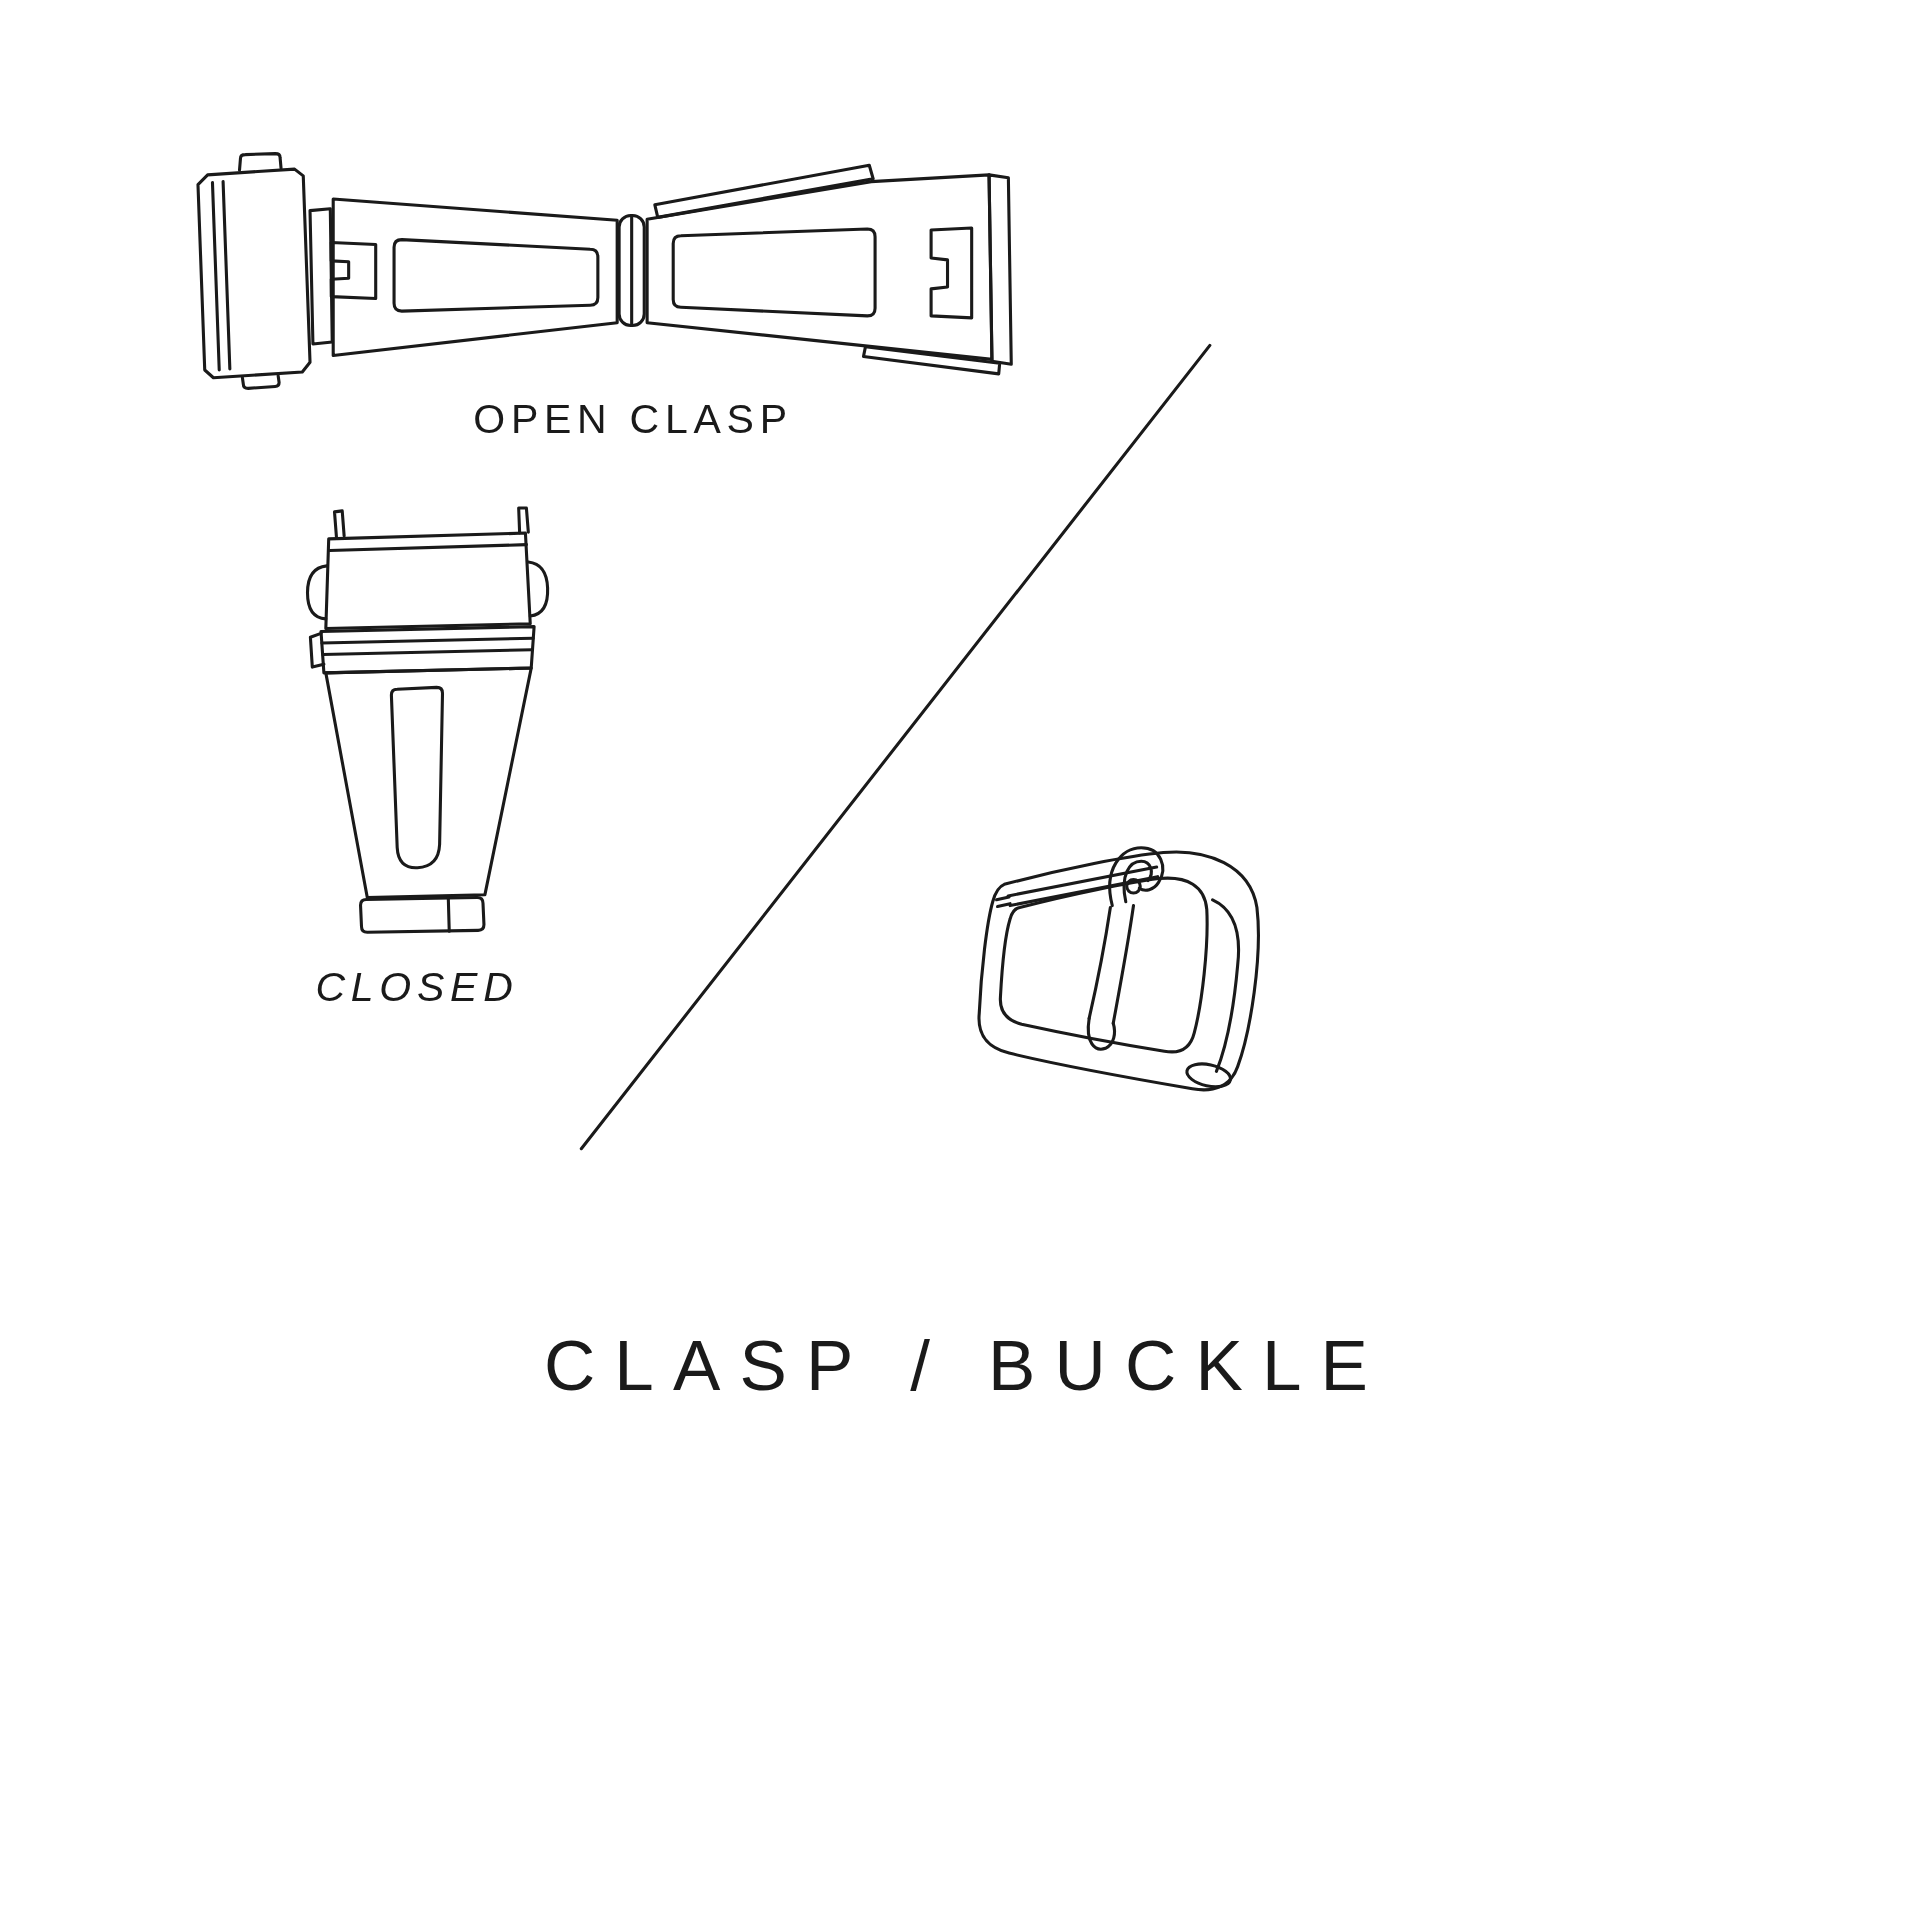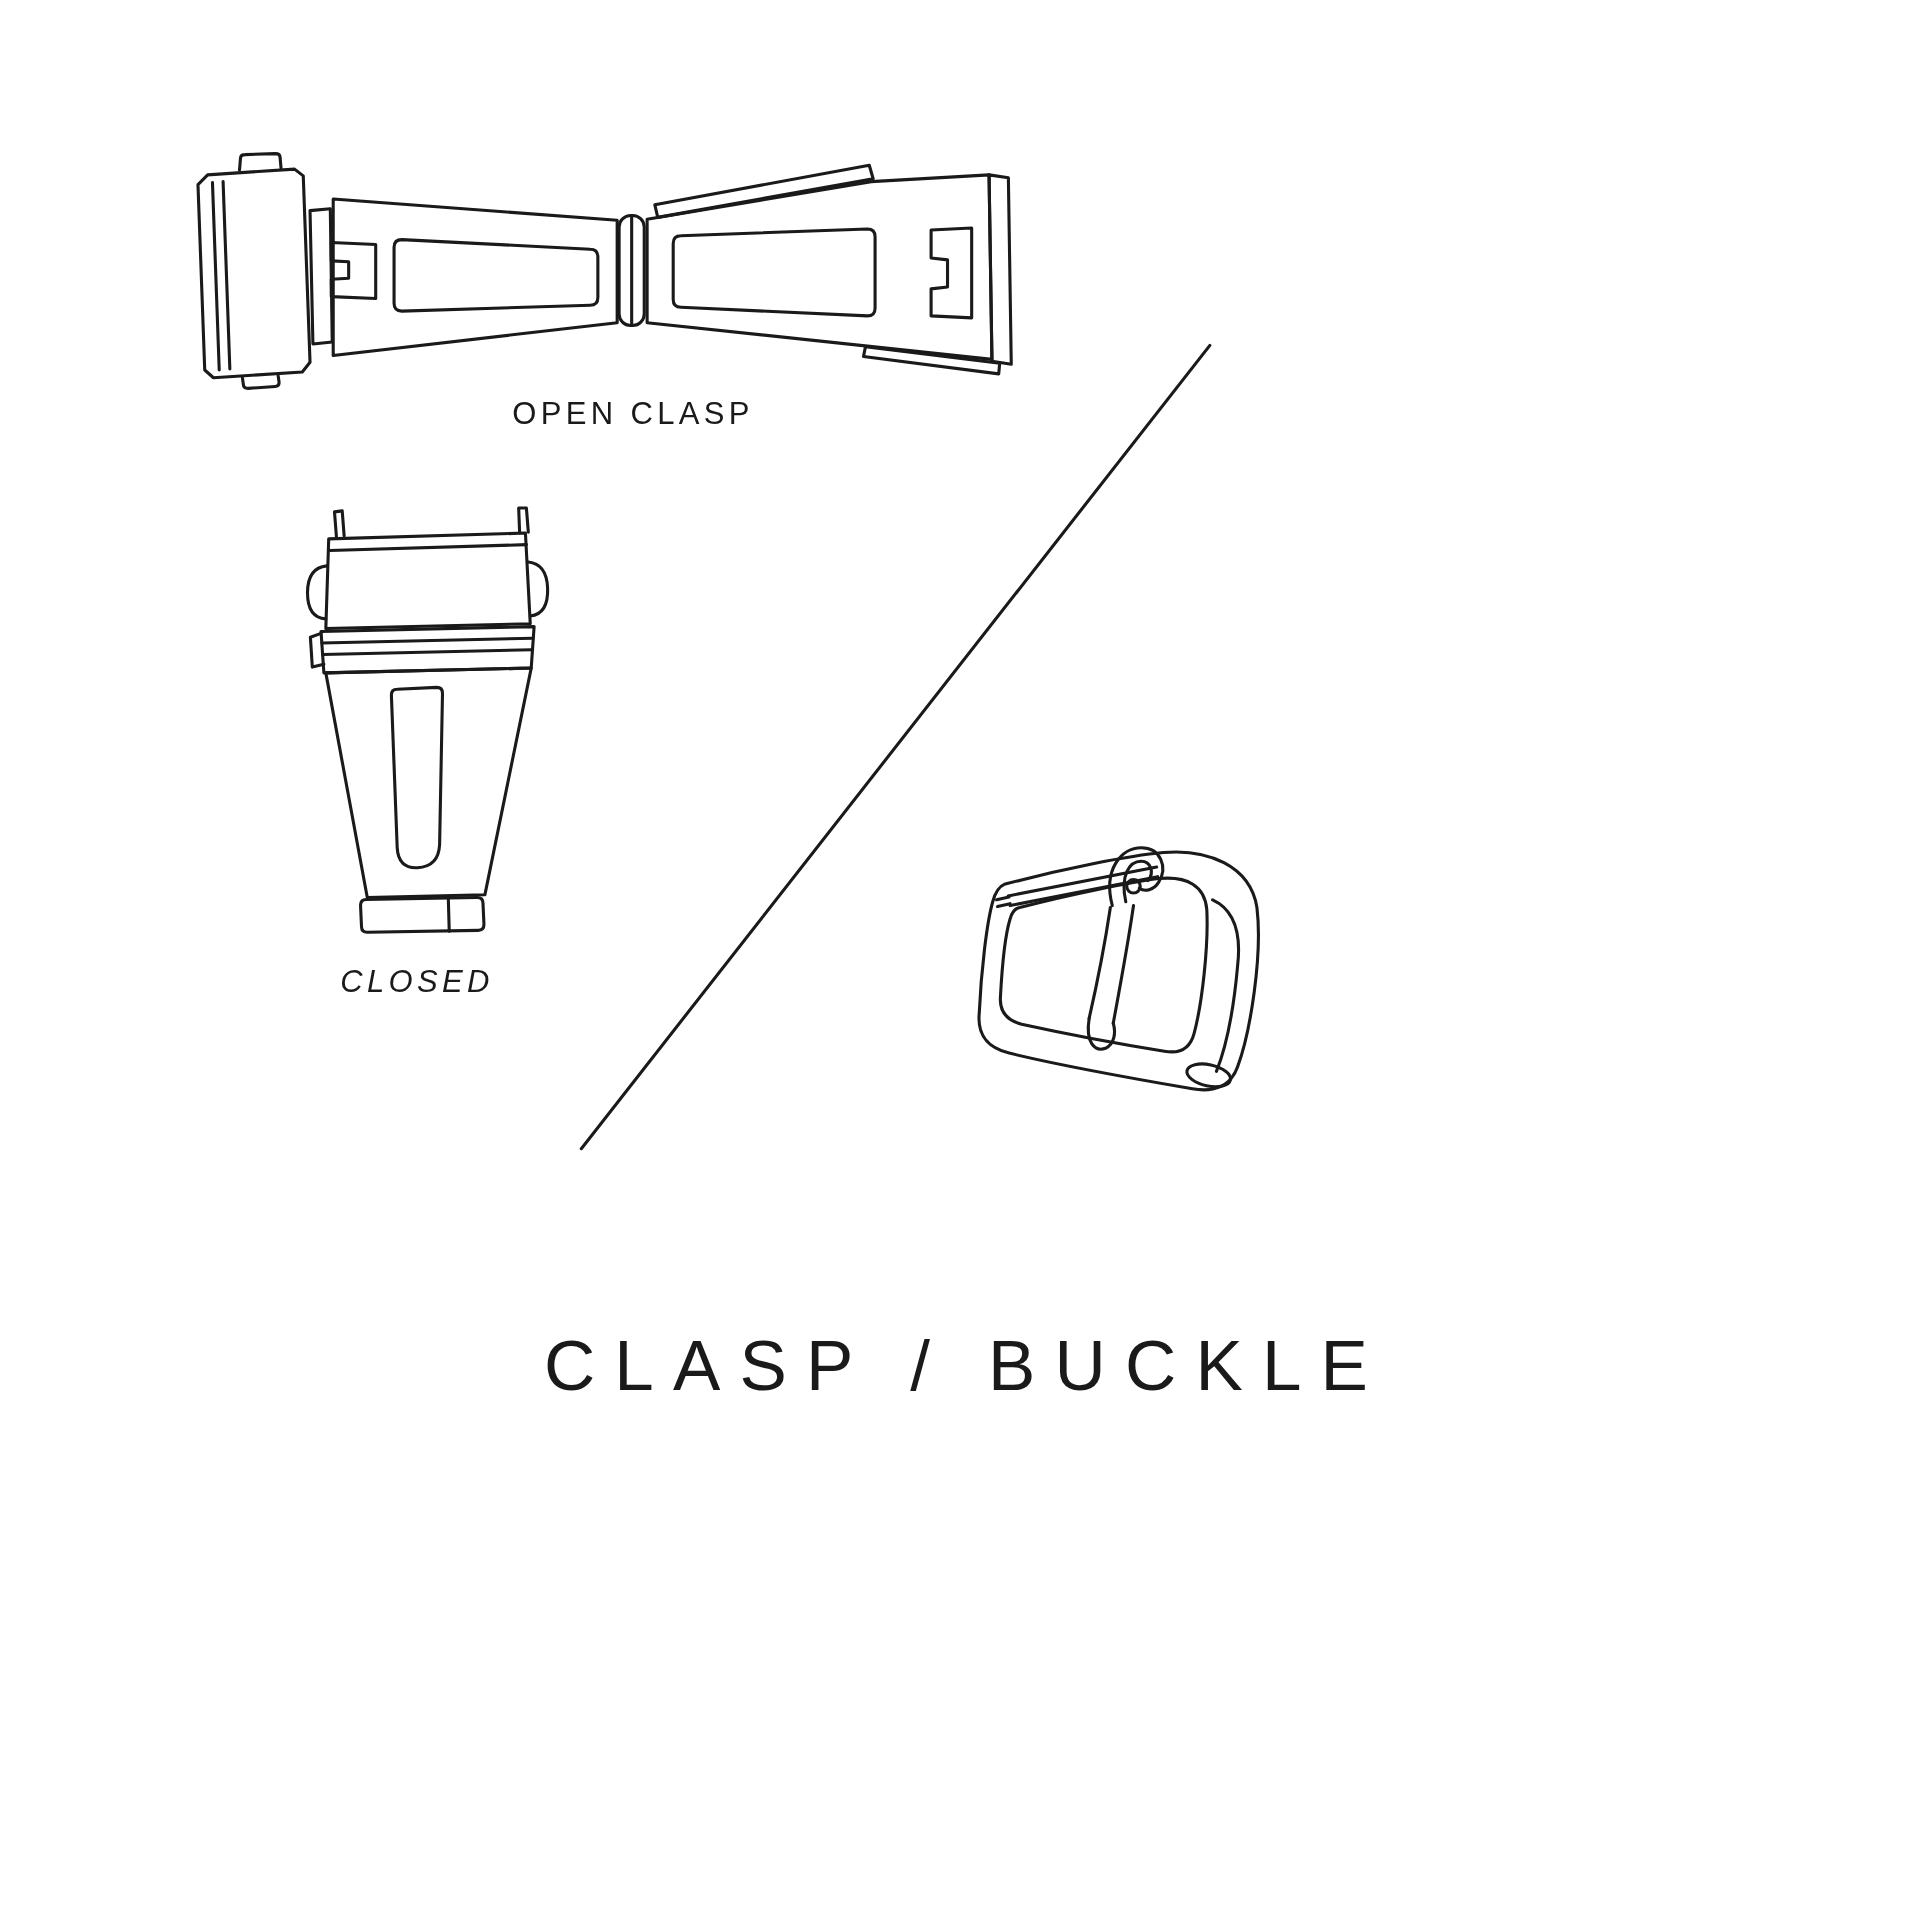--- a/index.html
+++ b/index.html
@@ -10,21 +10,21 @@
     background:var(--bg); overflow:hidden; color:var(--ink);
   }
   .abs { position:absolute; }
   svg { display:block; }
   svg path, svg line, svg rect, svg circle, svg ellipse {
     fill:none; stroke:var(--ink); stroke-width:3.2;
     stroke-linecap:round; stroke-linejoin:round;
   }
   .caption {
     position:absolute; text-align:center;
-    font-size:31px; letter-spacing:0.14em; font-weight:500;
+    font-size:41px; letter-spacing:0.14em; font-weight:500;
     color:var(--ink); white-space:nowrap;
   }
   .title {
     position:absolute; left:0; width:1931px; text-align:center;
     font-size:71px; letter-spacing:0.27em; font-weight:500;
     color:var(--ink); white-space:nowrap;
   }
 </style>
 </head>
 <body>

